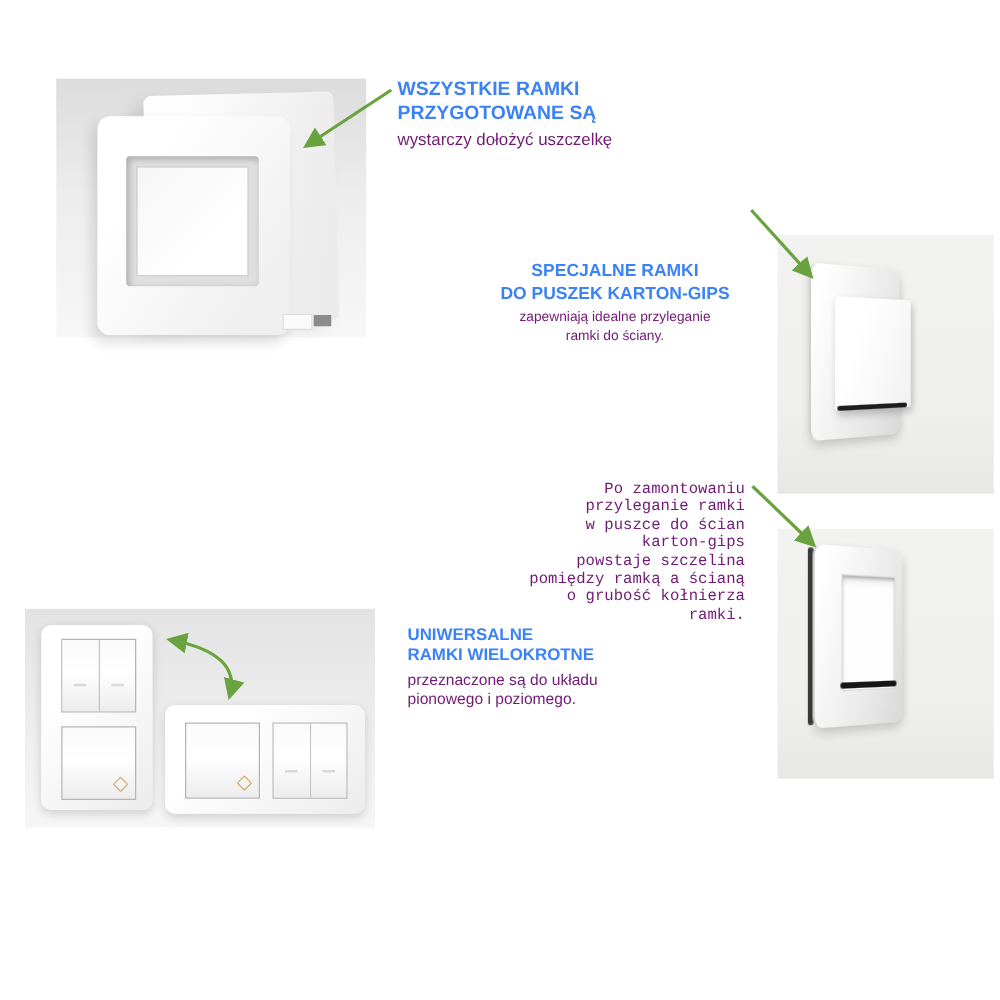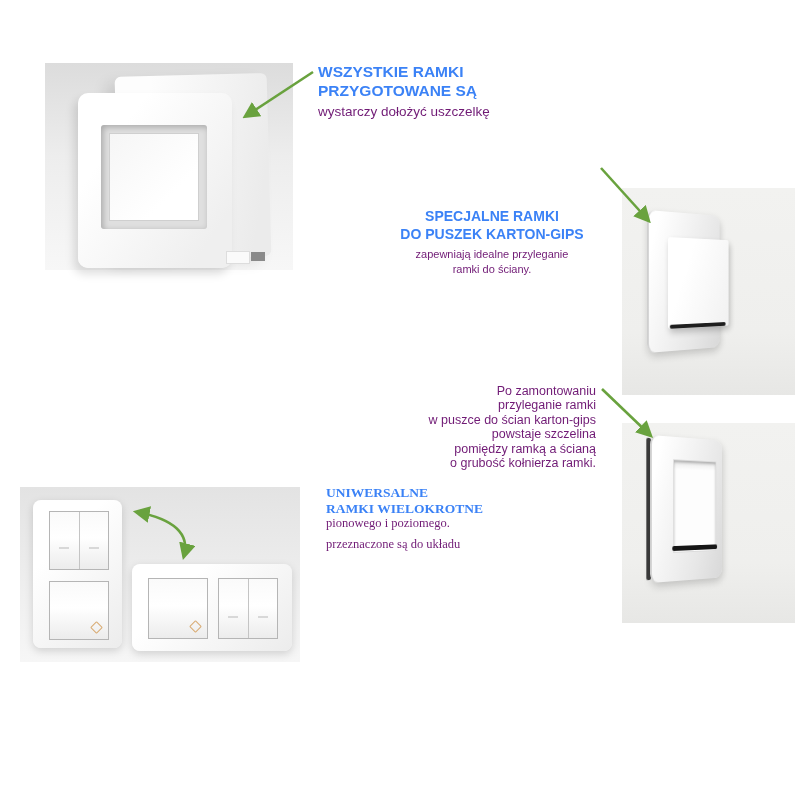--- a/index.html
+++ b/index.html
@@ -12,22 +12,22 @@
   .tblock{position:absolute;}
   .tblock .h{font-weight:700;color:#3b82f6;}
   .tblock .b{font-weight:400;color:#701a75;}
   #block-ip44{left:318px;top:62px;width:210px;}
   #block-ip44 .h{font-size:15.5px;line-height:19px;}
   #block-ip44 .b{font-size:13.5px;line-height:17px;margin-top:3px;}
   #block-plaster{left:392px;top:163px;width:200px;text-align:center;margin-top:44px;}
   #block-plaster .h{font-size:14px;line-height:18px;}
   #block-plaster .b{font-size:11px;line-height:15px;margin-top:4px;}
   #block-gap{left:420px;top:384px;width:176px;text-align:right;}
-  #block-gap .b{font-size:12.5px;line-height:14.4px;}
-  #block-universal{left:326px;top:485px;width:200px;font-family:Liberation Serif, serif;}
+  #block-gap .b{font-size:12.5px;line-height:14.4px;font-family:Liberation Mono, monospace;}
+  #block-universal{left:326px;top:500px;width:200px;}
   #block-universal .h{font-size:13.5px;line-height:15.5px;}
   #block-universal .b{font-size:12.5px;line-height:15px;margin-top:6px;}
   
   #photo-frame-seal{left:45px;top:63px;width:248px;height:207px;
     background:linear-gradient(180deg,#dcdcdc 0%,#ededed 45%,#f7f7f7 100%);}
   #photo-frame-seal .backpanel{left:72px;top:12px;width:152px;height:183px;border-radius:6px;
     background:linear-gradient(100deg,#fdfdfd 20%,#ebebeb 90%);
     transform:rotate(-1.5deg);box-shadow:-10px 6px 14px rgba(0,0,0,.10);}
   #photo-frame-seal .frontframe{left:33px;top:30px;width:154px;height:175px;border-radius:10px;
     background:linear-gradient(125deg,#ffffff 25%,#efefef 85%);
@@ -162,22 +162,22 @@
       <div class="half">
           <i class="dash"></i>
         </div>
     </div>
   </div>
 </div>
 
 <div id="block-universal" class="tblock">
   <div class="h">UNIWERSALNE</div>
   <div class="h">RAMKI WIELOKROTNE</div>
+  <div class="b">przeznaczone są do układu</div>
   <div class="b" style="margin-top:0;">pionowego i poziomego.</div>
-  <div class="b">przeznaczone są do układu</div>
 </div>
 
 <svg id="arrows" viewBox="0 0 800 800" xmlns="http://www.w3.org/2000/svg">
   <defs>
     <marker id="ah" viewBox="0 0 10 10" refX="7.5" refY="5" markerWidth="6.5" markerHeight="6.5" orient="auto-start-reverse">
       <path d="M0,0 L10,5 L0,10 z" fill="#69a23e"></path>
     </marker>
   </defs>
   <path d="M313,72 L246,116" stroke="#69a23e" stroke-width="2.6" fill="none" marker-end="url(#ah)"></path>
   <path d="M601,168 L648,220" stroke="#69a23e" stroke-width="2.6" fill="none" marker-end="url(#ah)"></path>

